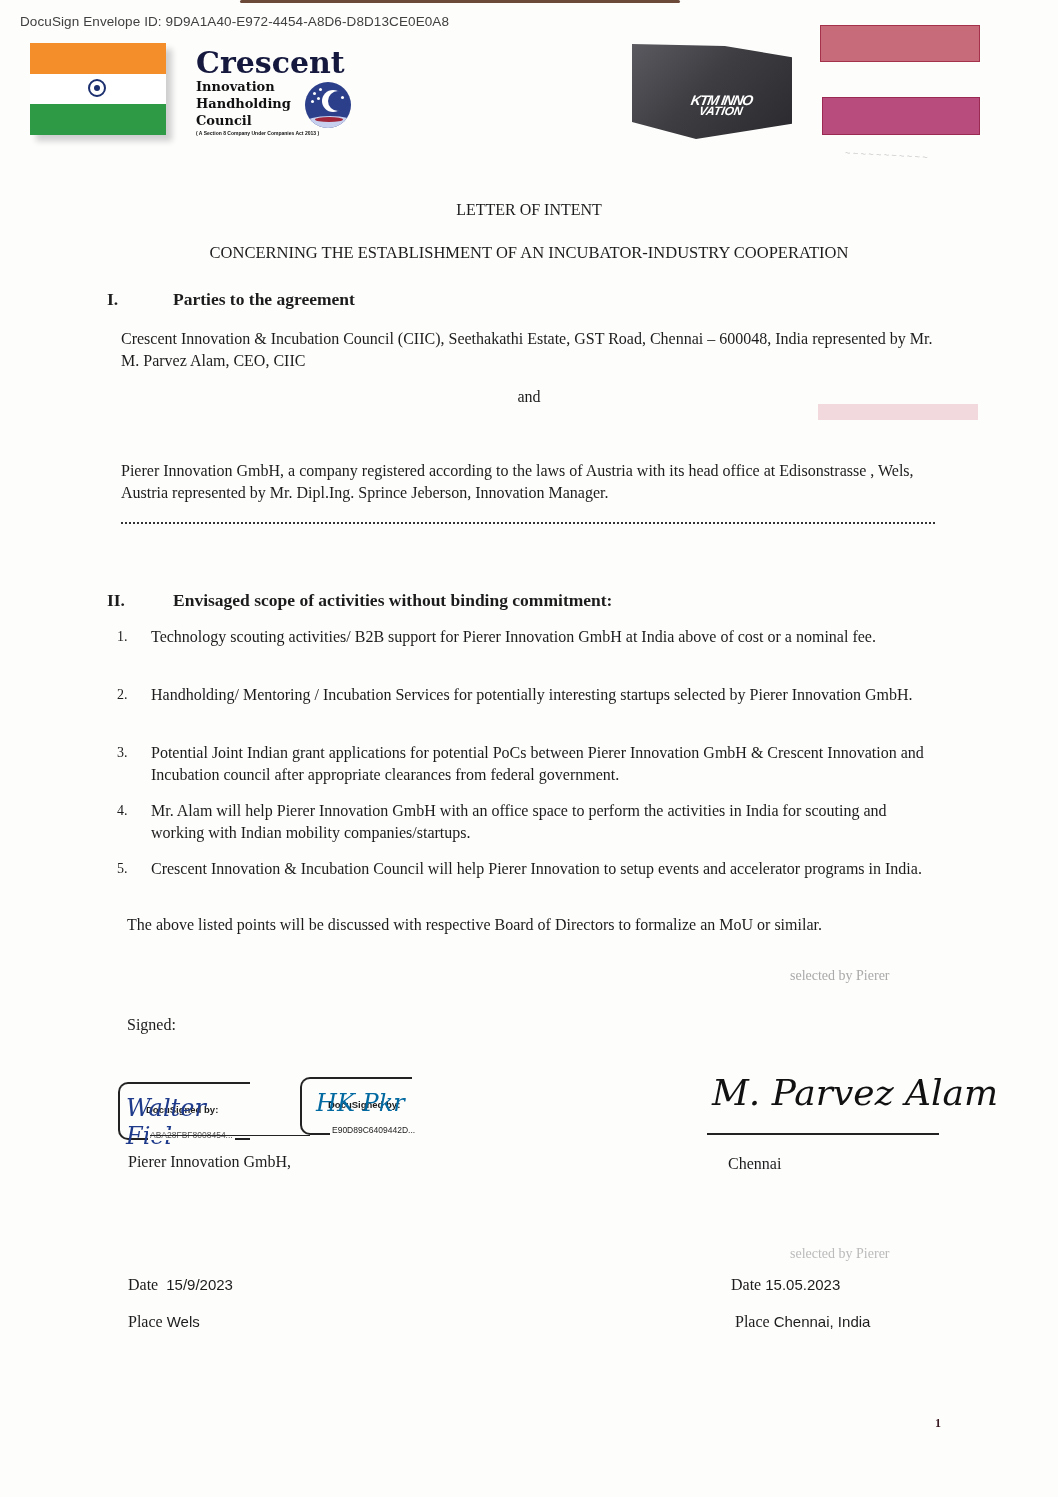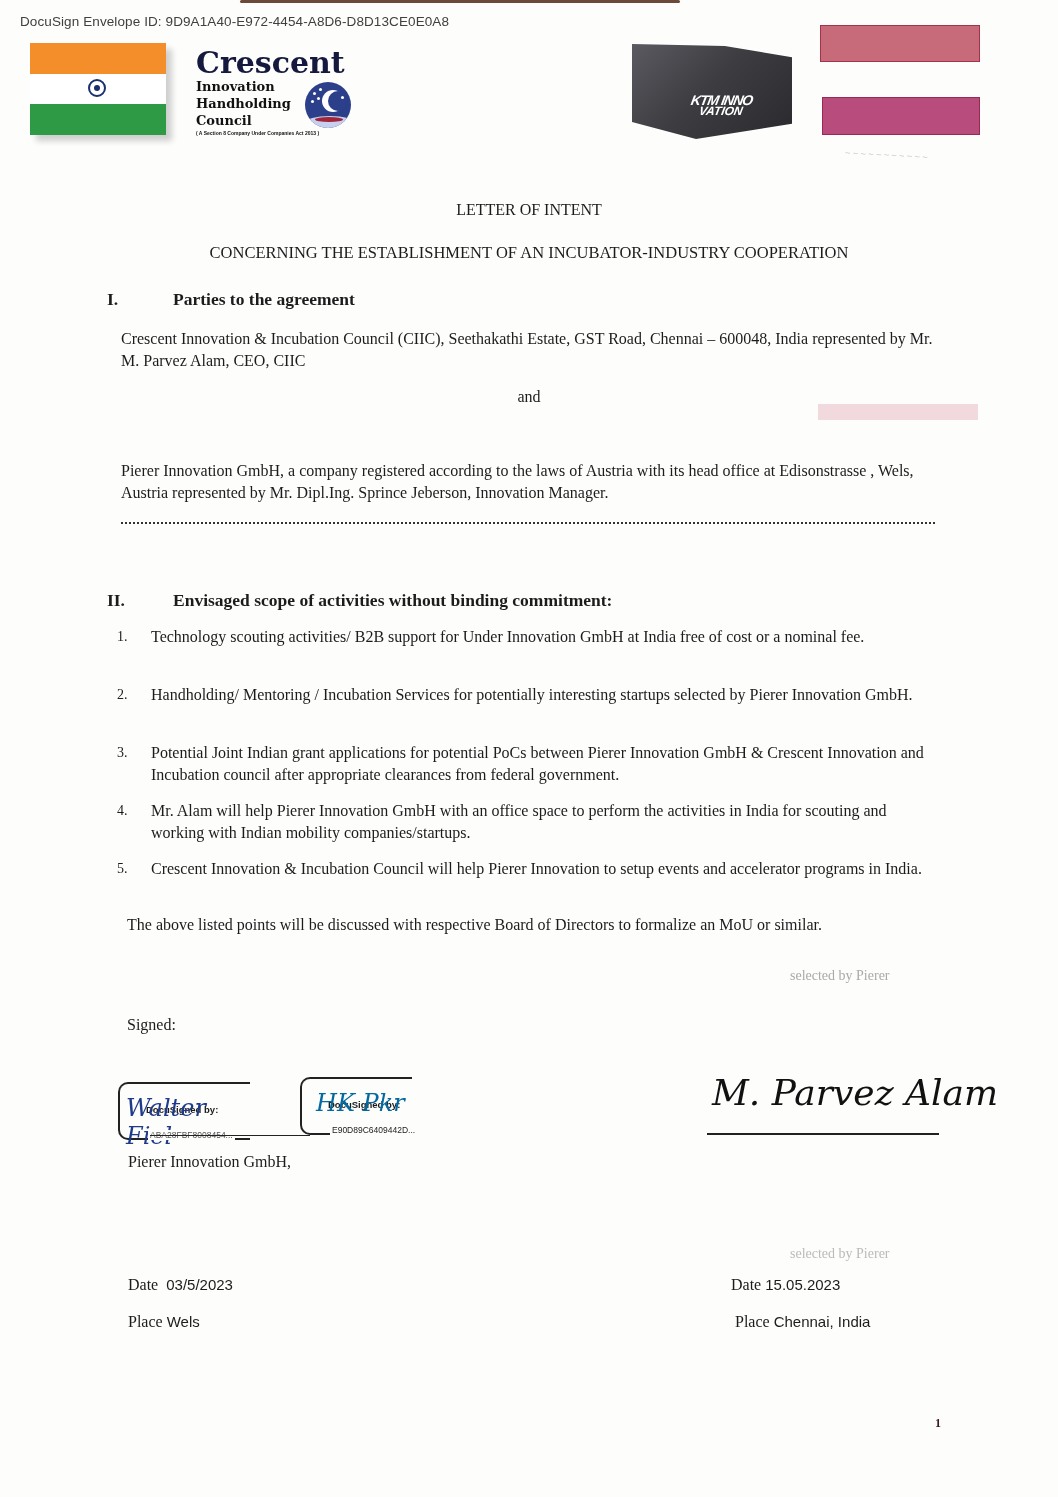--- a/index.html
+++ b/index.html
@@ -140,21 +140,21 @@
 <div class="abs and">and</div>
 <div class="abs" style="left:818px;top:404px;width:160px;height:16px;background:#ecc9d2;opacity:.7"></div>
 <div class="abs para p2">Pierer Innovation GmbH, a company registered according to the laws of Austria with its head office at Edisonstrasse , Wels, Austria represented by Mr. Dipl.Ing. Sprince Jeberson, Innovation Manager.</div>
 <div class="abs dots"></div>
 
 <div class="abs sec sec2">
   <span class="num">II.</span><span>Envisaged scope of activities without binding commitment:</span>
 </div>
 <div class="abs item i1">
     <span class="n">1.</span>
-    <span class="txt">Technology scouting activities/ B2B support for Under Innovation GmbH at India free of cost or a nominal fee.</span>
+    <span class="txt">Technology scouting activities/ B2B support for Pierer Innovation GmbH at India above of cost or a nominal fee.</span>
   </div>
 <div class="abs item i2">
     <span class="n">2.</span>
     <span class="txt">Handholding/ Mentoring / Incubation Services for potentially interesting startups selected by Pierer Innovation GmbH.</span>
   </div>
 <div class="abs item i3">
     <span class="n">3.</span>
     <span class="txt">Potential Joint Indian grant applications for potential PoCs between Pierer Innovation GmbH &amp; Crescent Innovation and Incubation council after appropriate clearances from federal government.</span>
   </div>
 <div class="abs item i4">
@@ -182,20 +182,21 @@
   <span class="sig-script" style="left:14px;top:10px;font-size:24px;color:#0369a1">HK Pkr</span>
   <span class="ds-id" style="left:28px;top:46px">E90D89C6409442D...</span>
 </div>
 <div class="abs" style="left:150px;top:1135px;width:160px;border-top:1.5px solid #222"></div>
 
 <div class="abs company-left">Pierer Innovation GmbH,</div>
 
 <div class="abs sig-script" style="left:712px;top:1072px;font-size:36px;color:#111">M. Parvez Alam</div>
 <div class="abs sig-line"></div>
 <div class="abs right-block">
-</div>
-
-<div class="abs dl"><span>Date</span>&nbsp; <span class="sans">03/5/2023</span></div>
+  <div style="padding-left:150px;text-align:left">Chennai</div>
+</div>
+
+<div class="abs dl"><span>Date</span>&nbsp; <span class="sans">15/9/2023</span></div>
 <div class="abs pl"><span>Place</span> <span class="sans">Wels</span></div>
 <div class="abs dr"><span>Date</span> <span class="sans">15.05.2023</span></div>
 <div class="abs pr"><span>Place</span> <span class="sans">Chennai, India</span></div>
 
 <div class="abs pageno">1</div>
 
 </body></html>

